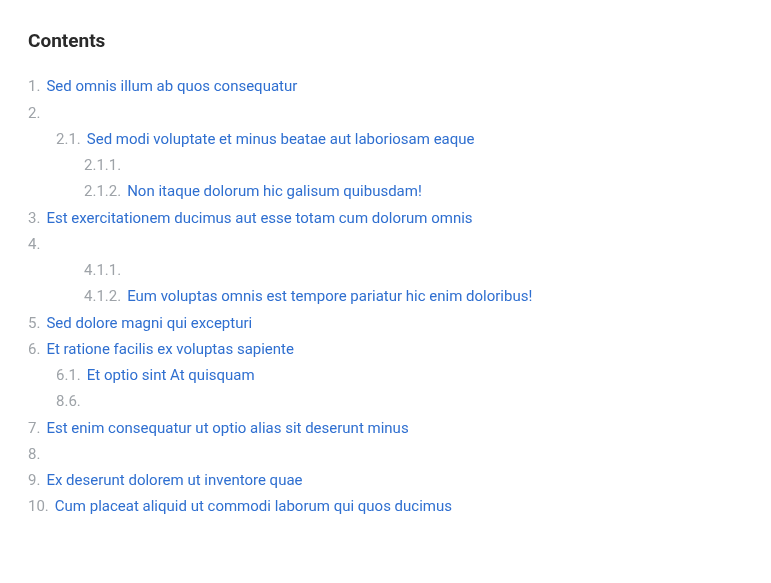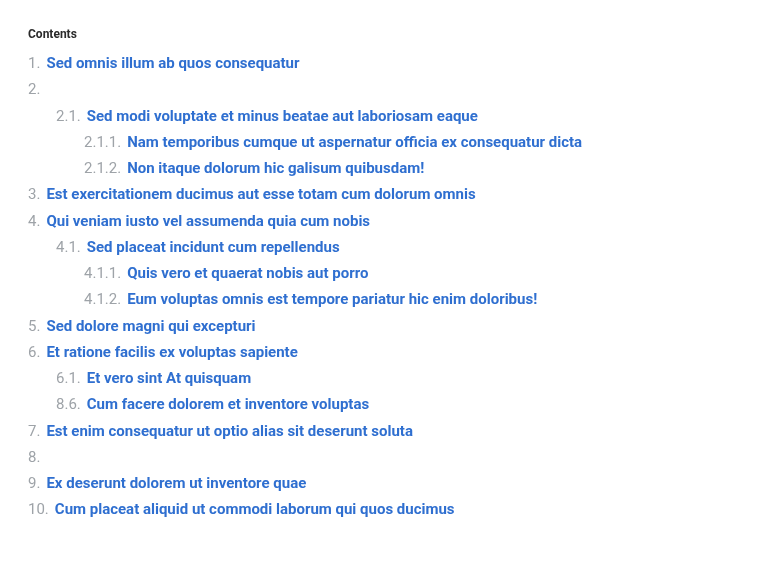--- a/index.html
+++ b/index.html
@@ -9,38 +9,38 @@
   }
   body {
     font-family: -apple-system, BlinkMacSystemFont, "Segoe UI", Roboto, Helvetica, Arial, sans-serif;
     background: #ffffff;
     padding: 24px 28px;
     color: #333;
     font-size: 15px;
     line-height: 1.75;
   }
   .title {
-    font-size: 12px;
+    font-size: 19px;
     font-weight: 700;
     color: #2a2a2a;
-    margin-bottom: 5px;
+    margin-bottom: 16px;
   }
   .toc-item {
     display: flex;
     align-items: baseline;
   }
   .toc-number {
     color: #9ea3a8;
     margin-right: 6px;
     white-space: nowrap;
   }
   .toc-link {
     color: #2f6fd0;
     text-decoration: none;
-    font-weight: 700;
+    font-weight: 400;
     cursor: pointer;
   }
   .level-1 { padding-left: 0; }
   .level-2 { padding-left: 28px; }
   .level-3 { padding-left: 56px; }
 </style>
 </head>
 <body>
 
 <h2 class="title">Contents</h2>
@@ -52,65 +52,57 @@
     </div>
     <div class="toc-item level-1">
       <span class="toc-number">2.</span>
     </div>
     <div class="toc-item level-2">
       <span class="toc-number">2.1.</span>
       <a class="toc-link">Sed modi voluptate et minus beatae aut laboriosam eaque</a>
     </div>
     <div class="toc-item level-3">
       <span class="toc-number">2.1.1.</span>
-      <a class="toc-link">Nam temporibus cumque ut aspernatur officia ex consequatur dicta</a>
     </div>
     <div class="toc-item level-3">
       <span class="toc-number">2.1.2.</span>
       <a class="toc-link">Non itaque dolorum hic galisum quibusdam!</a>
     </div>
     <div class="toc-item level-1">
       <span class="toc-number">3.</span>
       <a class="toc-link">Est exercitationem ducimus aut esse totam cum dolorum omnis</a>
     </div>
     <div class="toc-item level-1">
       <span class="toc-number">4.</span>
-      <a class="toc-link">Qui veniam iusto vel assumenda quia cum nobis</a>
-    </div>
-    <div class="toc-item level-2">
-      <span class="toc-number">4.1.</span>
-      <a class="toc-link">Sed placeat incidunt cum repellendus</a>
     </div>
     <div class="toc-item level-3">
       <span class="toc-number">4.1.1.</span>
-      <a class="toc-link">Quis vero et quaerat nobis aut porro</a>
     </div>
     <div class="toc-item level-3">
       <span class="toc-number">4.1.2.</span>
       <a class="toc-link">Eum voluptas omnis est tempore pariatur hic enim doloribus!</a>
     </div>
     <div class="toc-item level-1">
       <span class="toc-number">5.</span>
       <a class="toc-link">Sed dolore magni qui excepturi</a>
     </div>
     <div class="toc-item level-1">
       <span class="toc-number">6.</span>
       <a class="toc-link">Et ratione facilis ex voluptas sapiente</a>
     </div>
     <div class="toc-item level-2">
       <span class="toc-number">6.1.</span>
-      <a class="toc-link">Et vero sint At quisquam</a>
+      <a class="toc-link">Et optio sint At quisquam</a>
     </div>
     <div class="toc-item level-2">
       <span class="toc-number">8.6.</span>
-      <a class="toc-link">Cum facere dolorem et inventore voluptas</a>
     </div>
     <div class="toc-item level-1">
       <span class="toc-number">7.</span>
-      <a class="toc-link">Est enim consequatur ut optio alias sit deserunt soluta</a>
+      <a class="toc-link">Est enim consequatur ut optio alias sit deserunt minus</a>
     </div>
     <div class="toc-item level-1">
       <span class="toc-number">8.</span>
     </div>
     <div class="toc-item level-1">
       <span class="toc-number">9.</span>
       <a class="toc-link">Ex deserunt dolorem ut inventore quae</a>
     </div>
     <div class="toc-item level-1">
       <span class="toc-number">10.</span>

